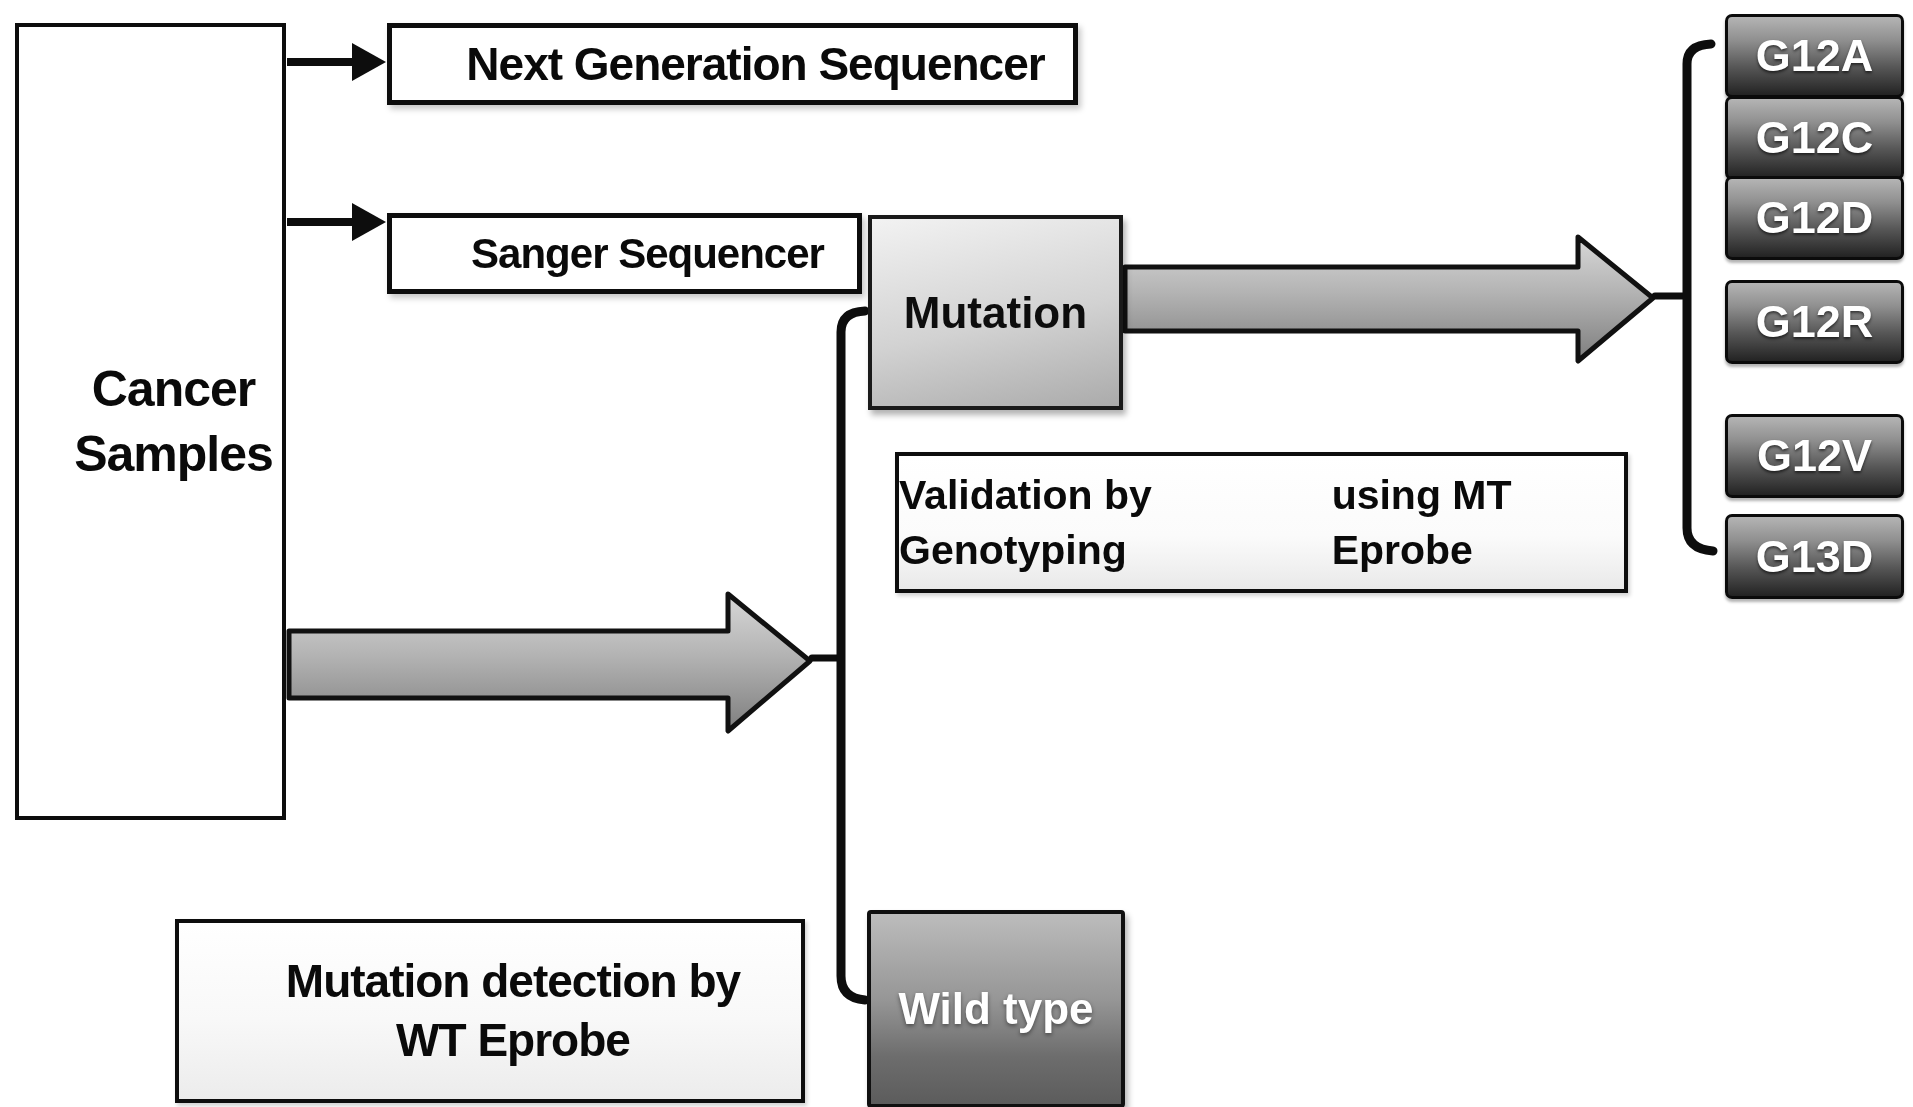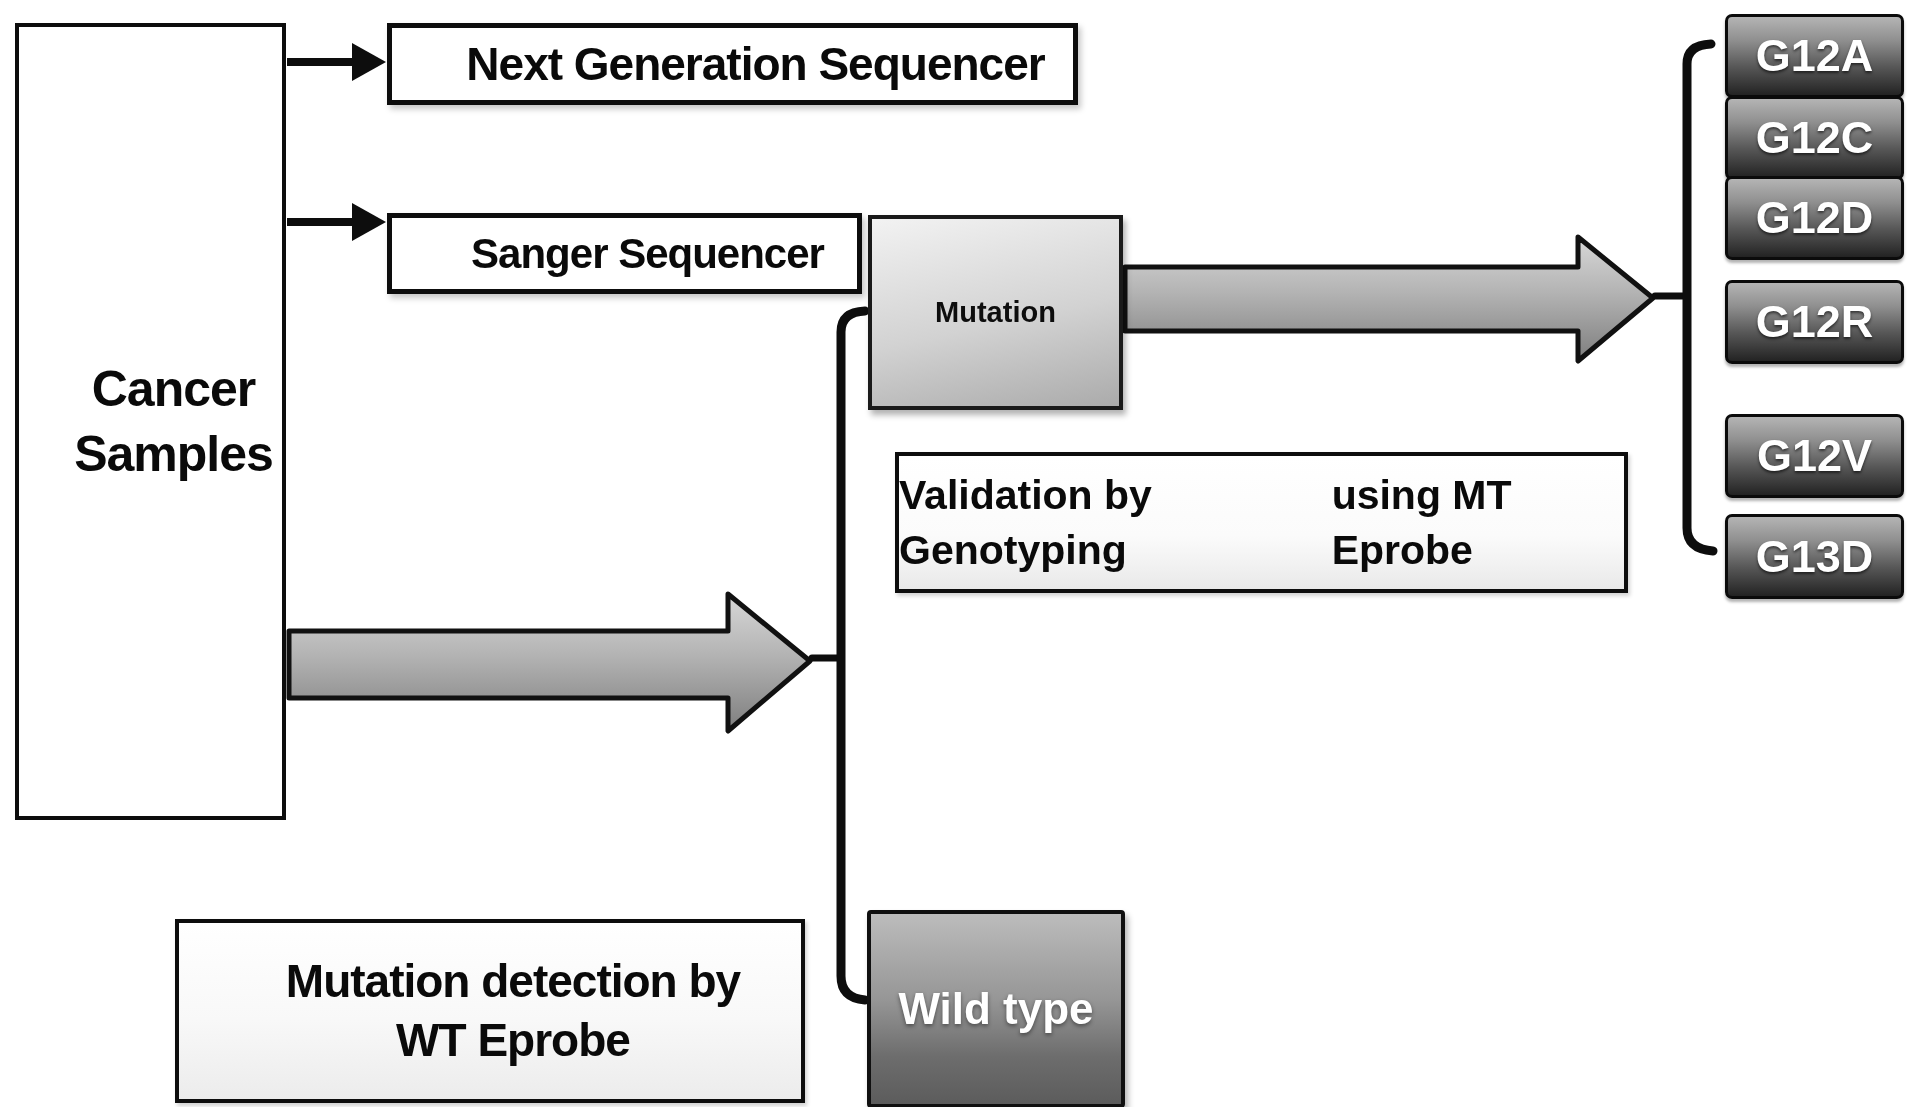--- a/index.html
+++ b/index.html
@@ -35,21 +35,21 @@
   #detection-box{left:175px;top:919px;width:630px;height:184px;border-width:4px;
     flex-direction:column;font-size:46px;line-height:1.28;
     background:linear-gradient(180deg,#ffffff 0%,#f8f8f8 55%,#ececec 100%);
     box-shadow:2px 3px 4px rgba(0,0,0,0.18);}
 
   #mutation-box{
     left:868px;top:215px;width:255px;height:195px;
     border:4px solid #1a1a1a;
     background:linear-gradient(168deg,#f2f2f2 0%,#d2d2d2 55%,#ababab 100%);
     display:flex;align-items:center;justify-content:center;
-    font-size:29px;font-weight:700;color:#0d0d0d;
+    font-size:44px;font-weight:700;color:#0d0d0d;
     box-shadow:3px 5px 6px rgba(0,0,0,0.3);
   }
   #wildtype-box{
     left:867px;top:890px;width:258px;height:198px;
     border:4px solid #101010;border-radius:4px;
     background:linear-gradient(180deg,#bcbcbc 0%,#969696 45%,#6d6d6d 75%,#5c5c5c 100%);
     display:flex;align-items:center;justify-content:center;
     font-size:44px;font-weight:700;color:#ffffff;
     text-shadow:0 2px 4px rgba(0,0,0,0.45);
     box-shadow:3px 5px 6px rgba(0,0,0,0.3);

